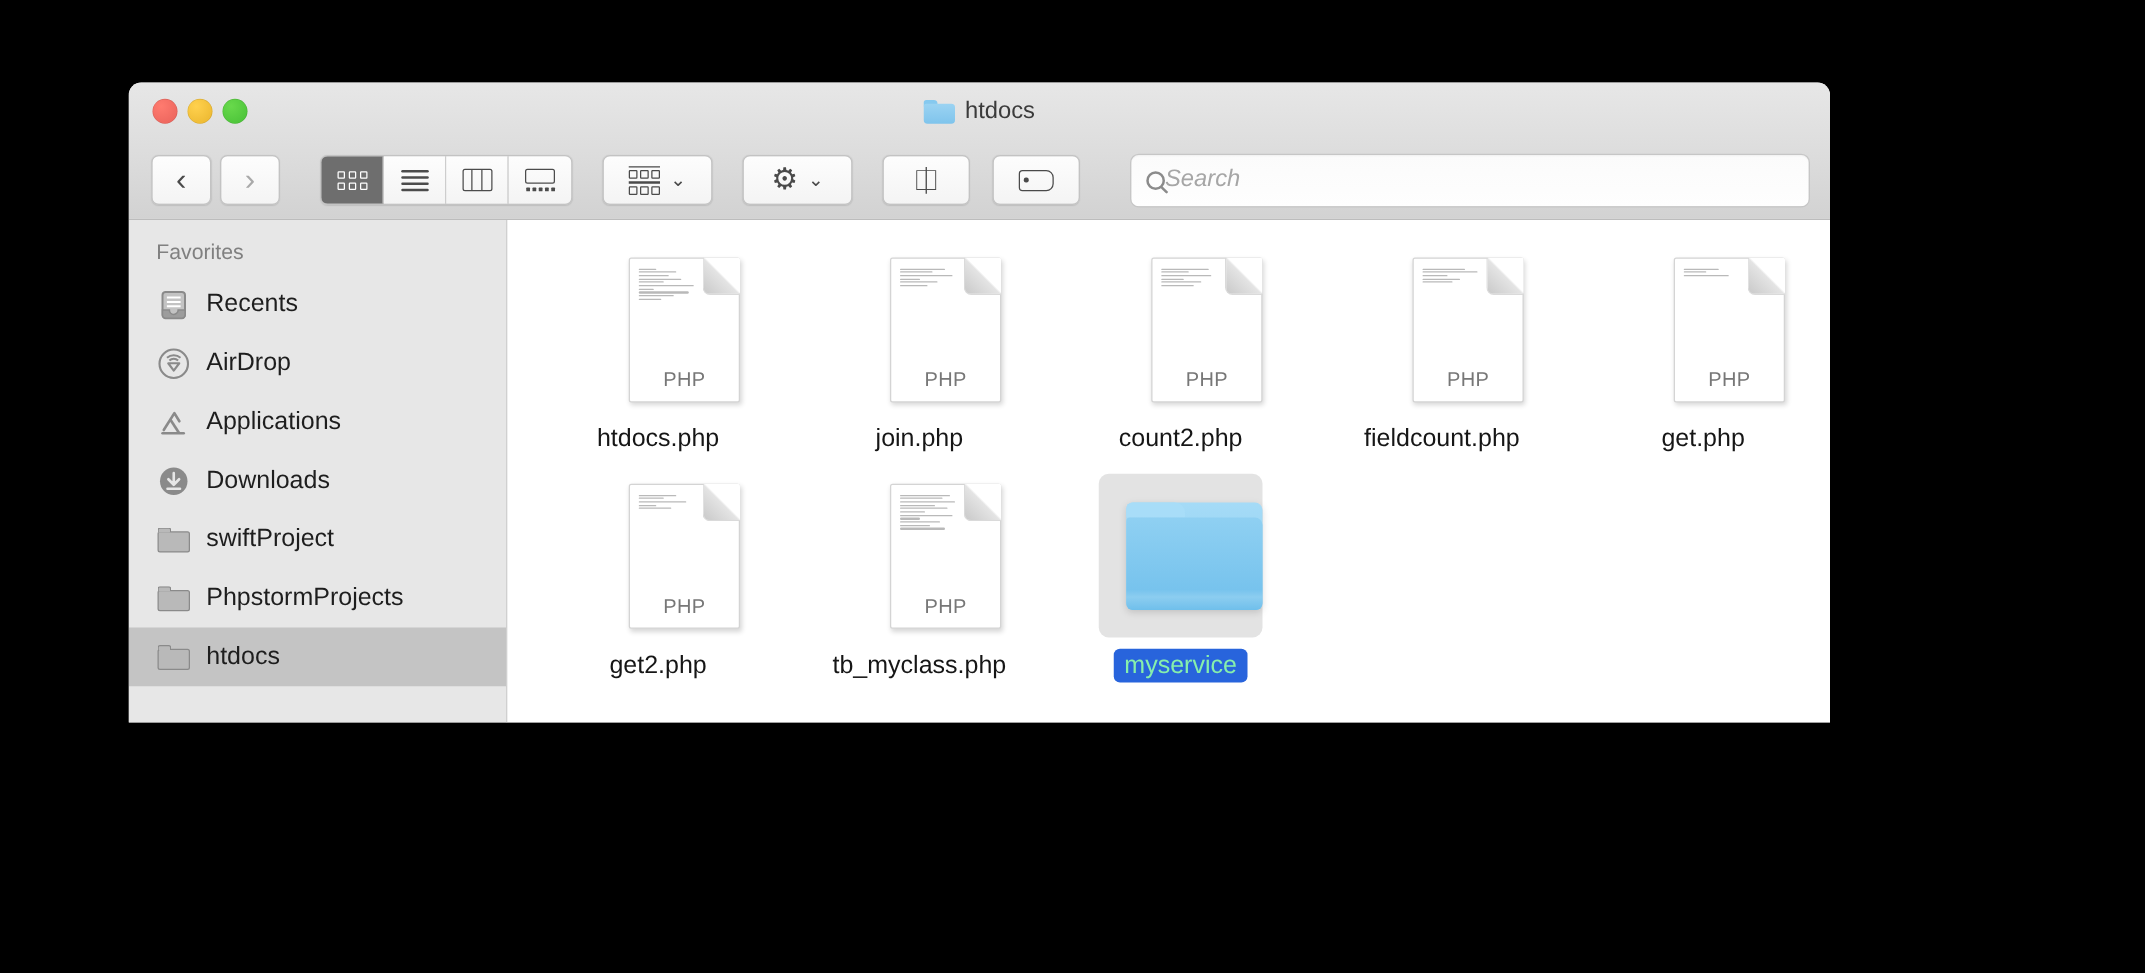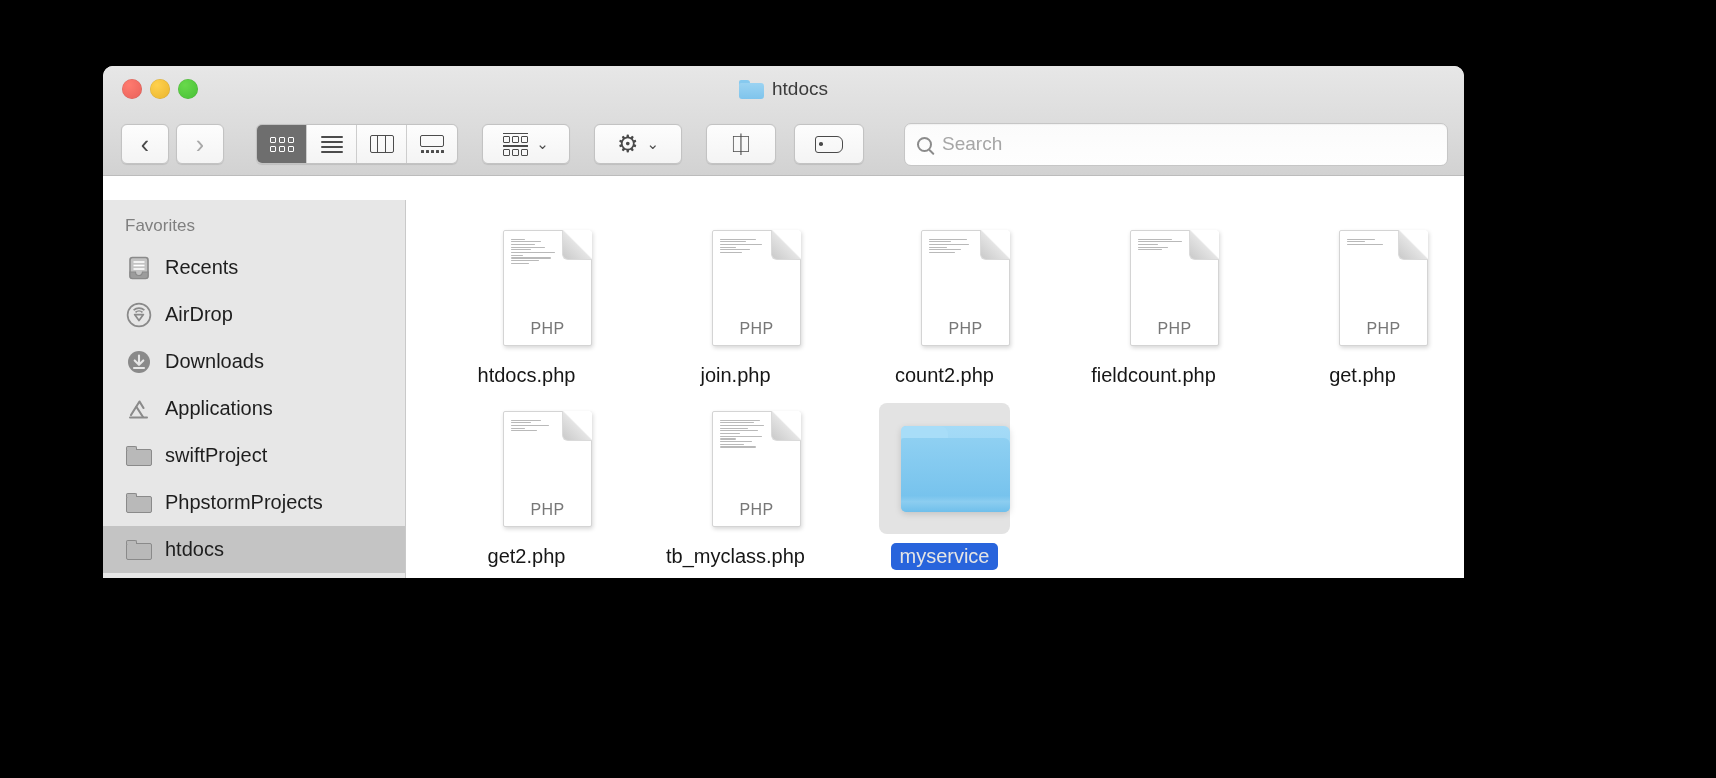--- a/index.html
+++ b/index.html
@@ -128,35 +128,36 @@
   }
 
   .search-field {
     margin-left: 40px; margin-right: 16px;
     flex: 1;
     height: 43px;
     background: linear-gradient(to bottom, #fbfbfb, #fefefe);
     border: 0.5px solid #c6c6c6;
     border-radius: 7px;
     display: flex; align-items: center;
-    padding: 0 12px; gap: 10px;
+    padding: 0 12px; 
     box-shadow: inset 0 1px 1px rgba(0,0,0,0.04);
+    font-style: italic;
   }
   .search-icon {
     width: 15px; height: 15px; border: 2px solid #8b8b8b; border-radius: 50%;
     position: relative; flex: none;
   }
   .search-icon::after {
     content: ""; position: absolute; right: -5px; bottom: -3px;
     width: 7px; height: 2px; background: #8b8b8b; transform: rotate(45deg); border-radius: 1px;
   }
   .search-ph { color: #a6a6a6; font-size: 19px; }
 
   
-  .body-row { display: flex; height: 402px; margin-top: 24px; }
+  .body-row { display: flex; height: 402px; }
 
   .sidebar {
     width: 303px;
     background: #e7e7e7;
     border-right: 1px solid #c9c9c9;
     padding-top: 10px;
     overflow: hidden;
   }
   .sb-header {
     font-size: 17px; color: #808080; font-weight: 400;
@@ -241,21 +242,21 @@
     border-radius: 3px 6px 5px 5px;
   }
 
   .label {
     margin-top: 9px;
     font-size: 20px; color: #161616;
     padding: 2px 8px; border-radius: 5px;
     max-width: 200px; text-align: center;
     white-space: nowrap;
   }
-  .cell.selected .label { background: #2864dc; color: #e5e5e5; }
+  .cell.selected .label { background: #2864dc; color: #86efac; }
 </style>
 </head>
 <body>
 
 <div class="finder-window">
 
   <div class="titlebar">
 
     <div class="traffic">
       <div class="tl tl-close"></div>
@@ -389,36 +390,36 @@
             <path d="M9.5 10.4 a5 5 0 0 1 7 0" fill="none" stroke="#8a8a8a" stroke-width="1.6"></path>
             <path d="M7.6 8.2 a8 8 0 0 1 10.8 0" fill="none" stroke="#8a8a8a" stroke-width="1.6"></path>
           </svg>
         </span>
         <span>AirDrop</span>
       </div>
 
       <div class="sb-item">
         <span class="sb-icon">
           <svg width="26" height="26" viewBox="0 0 26 26">
-            <circle cx="13" cy="13" r="11" fill="#8a8a8a"></circle>
-            <path d="M13 6.5 v9 M8.7 11.4 L13 15.8 L17.3 11.4 M8 19 h10" fill="none" stroke="#e7e7e7" stroke-width="2.1" stroke-linecap="round" stroke-linejoin="round"></path>
-          </svg>
-        </span>
-        <span>Downloads</span>
-      </div>
-
-      <div class="sb-item">
-        <span class="sb-icon">
-          <svg width="26" height="26" viewBox="0 0 26 26">
             <path d="M5 19 L13.5 5.5 L17.5 12" fill="none" stroke="#8a8a8a" stroke-width="2.1" stroke-linecap="round" stroke-linejoin="round"></path>
             <path d="M10.5 11 L17 21" fill="none" stroke="#8a8a8a" stroke-width="2.1" stroke-linecap="round"></path>
             <path d="M4 21.5 h17" fill="none" stroke="#8a8a8a" stroke-width="2" stroke-linecap="round"></path>
           </svg>
         </span>
         <span>Applications</span>
+      </div>
+
+      <div class="sb-item">
+        <span class="sb-icon">
+          <svg width="26" height="26" viewBox="0 0 26 26">
+            <circle cx="13" cy="13" r="11" fill="#8a8a8a"></circle>
+            <path d="M13 6.5 v9 M8.7 11.4 L13 15.8 L17.3 11.4 M8 19 h10" fill="none" stroke="#e7e7e7" stroke-width="2.1" stroke-linecap="round" stroke-linejoin="round"></path>
+          </svg>
+        </span>
+        <span>Downloads</span>
       </div>
 
       <div class="sb-item">
         <span class="sb-icon">
           <span class="ic-folder">
               <span class="bd"></span>
               <span class="tb"></span>
             </span>
         </span>
         <span>swiftProject</span>

